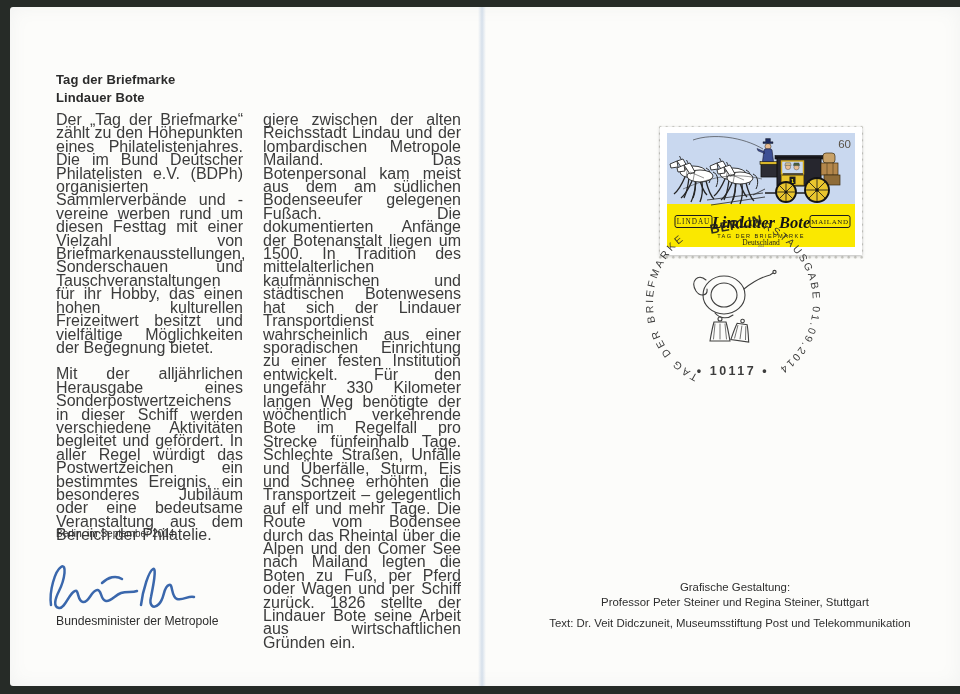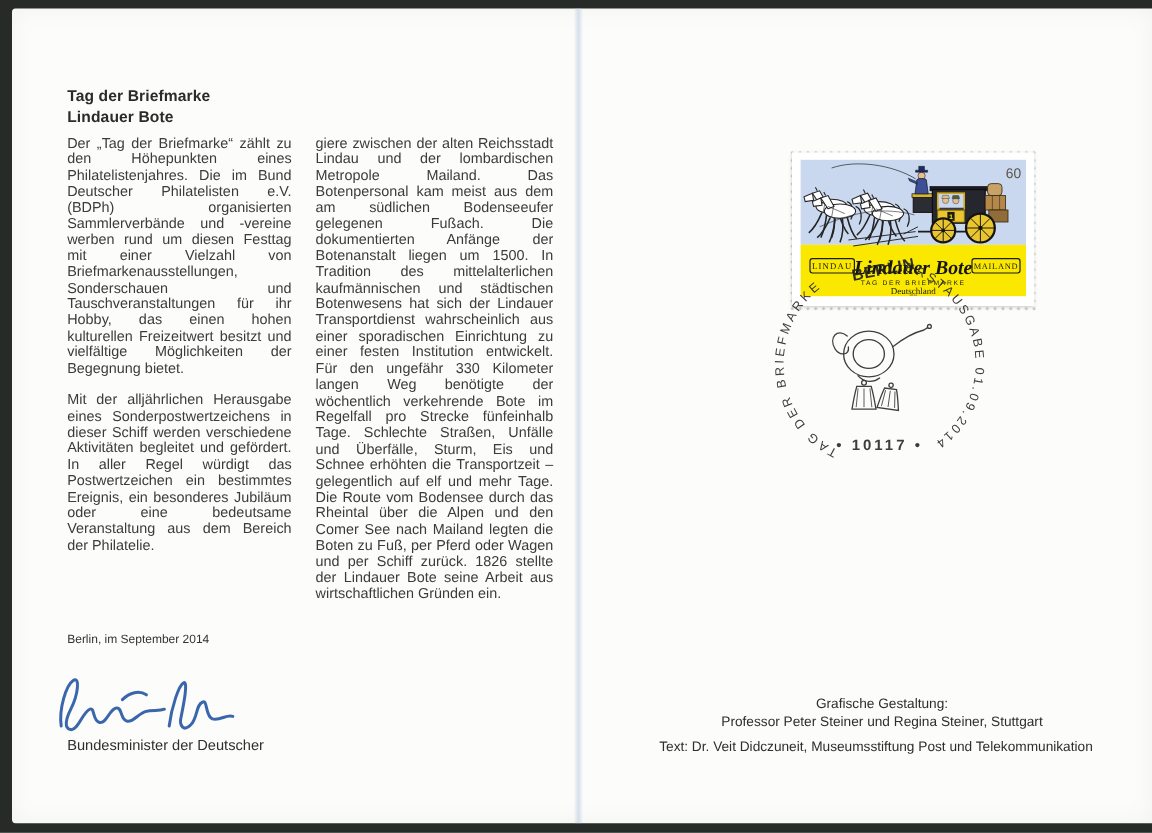--- a/index.html
+++ b/index.html
@@ -18,21 +18,21 @@
     position:absolute;left:468px;top:0;width:8px;height:679px;
     background:linear-gradient(to right,rgba(197,212,231,0),rgba(182,200,222,0.55),rgba(197,212,231,0));
     pointer-events:none;
   }
   .heading{
     position:absolute;left:46px;top:64px;
     font-size:13px;font-weight:bold;line-height:18px;color:#2b2b2b;letter-spacing:.1px;
   }
   .col{
     position:absolute;top:106px;
-    font-size:12px;line-height:13.4px;color:#3b3b3b;
+    font-size:16px;line-height:13.4px;color:#3b3b3b;
     text-align:justify;
   }
   .col p{margin:0 0 13px 0;}
   .col1{left:46px;width:187px;}
   .col2{left:253px;width:198px;}
   .dateline{position:absolute;left:46px;top:521px;font-size:10px;color:#333;}
   .sig-svg{position:absolute;left:34px;top:548px;}
   .signatory{position:absolute;left:46px;top:607px;font-size:12.2px;color:#2e2e2e;}
   .credits-a{
     position:absolute;left:495px;top:573px;width:460px;
@@ -82,21 +82,21 @@
     <div class="dateline">Berlin, im September 2014</div>
 
     <svg class="sig-svg" width="158" height="64" viewBox="0 0 158 64">
       <g fill="none" stroke="#3a67ac" stroke-width="2.5" stroke-linecap="round" stroke-linejoin="round">
         <path d="M7,50 C5,36 11,16 17,12 C23,8 21,24 15,36 C11,44 9,52 15,53 C21,54 25,38 31,36 C35,34 33,46 39,47 C45,48 47,36 53,35 C58,34 56,45 62,46 C67,47 71,40 77,38 C83,36 88,38 93,36"></path>
         <path d="M58,28 C64,22 72,20 78,24"></path>
         <path d="M97,50 C99,34 105,16 109,14 C113,12 109,32 107,42 C105,50 109,55 115,49 C121,43 119,32 125,30 C129,28 127,42 133,44 C139,46 145,40 150,42"></path>
       </g>
     </svg>
 
-    <div class="signatory">Bundesminister der Deutscher</div>
+    <div class="signatory">Bundesminister der Metropole</div>
 
     <div class="credits-a">
       <div>Grafische Gestaltung:</div>
       <div>Professor Peter Steiner und Regina Steiner, Stuttgart</div>
     </div>
     <div class="credits-b">Text: Dr. Veit Didczuneit, Museumsstiftung Post und Telekommunikation</div>
 
     <div class="stamp-wrap">
       <div class="stamp-paper">
         <svg class="stamp-art" width="188" height="114" viewBox="0 0 188 114">

